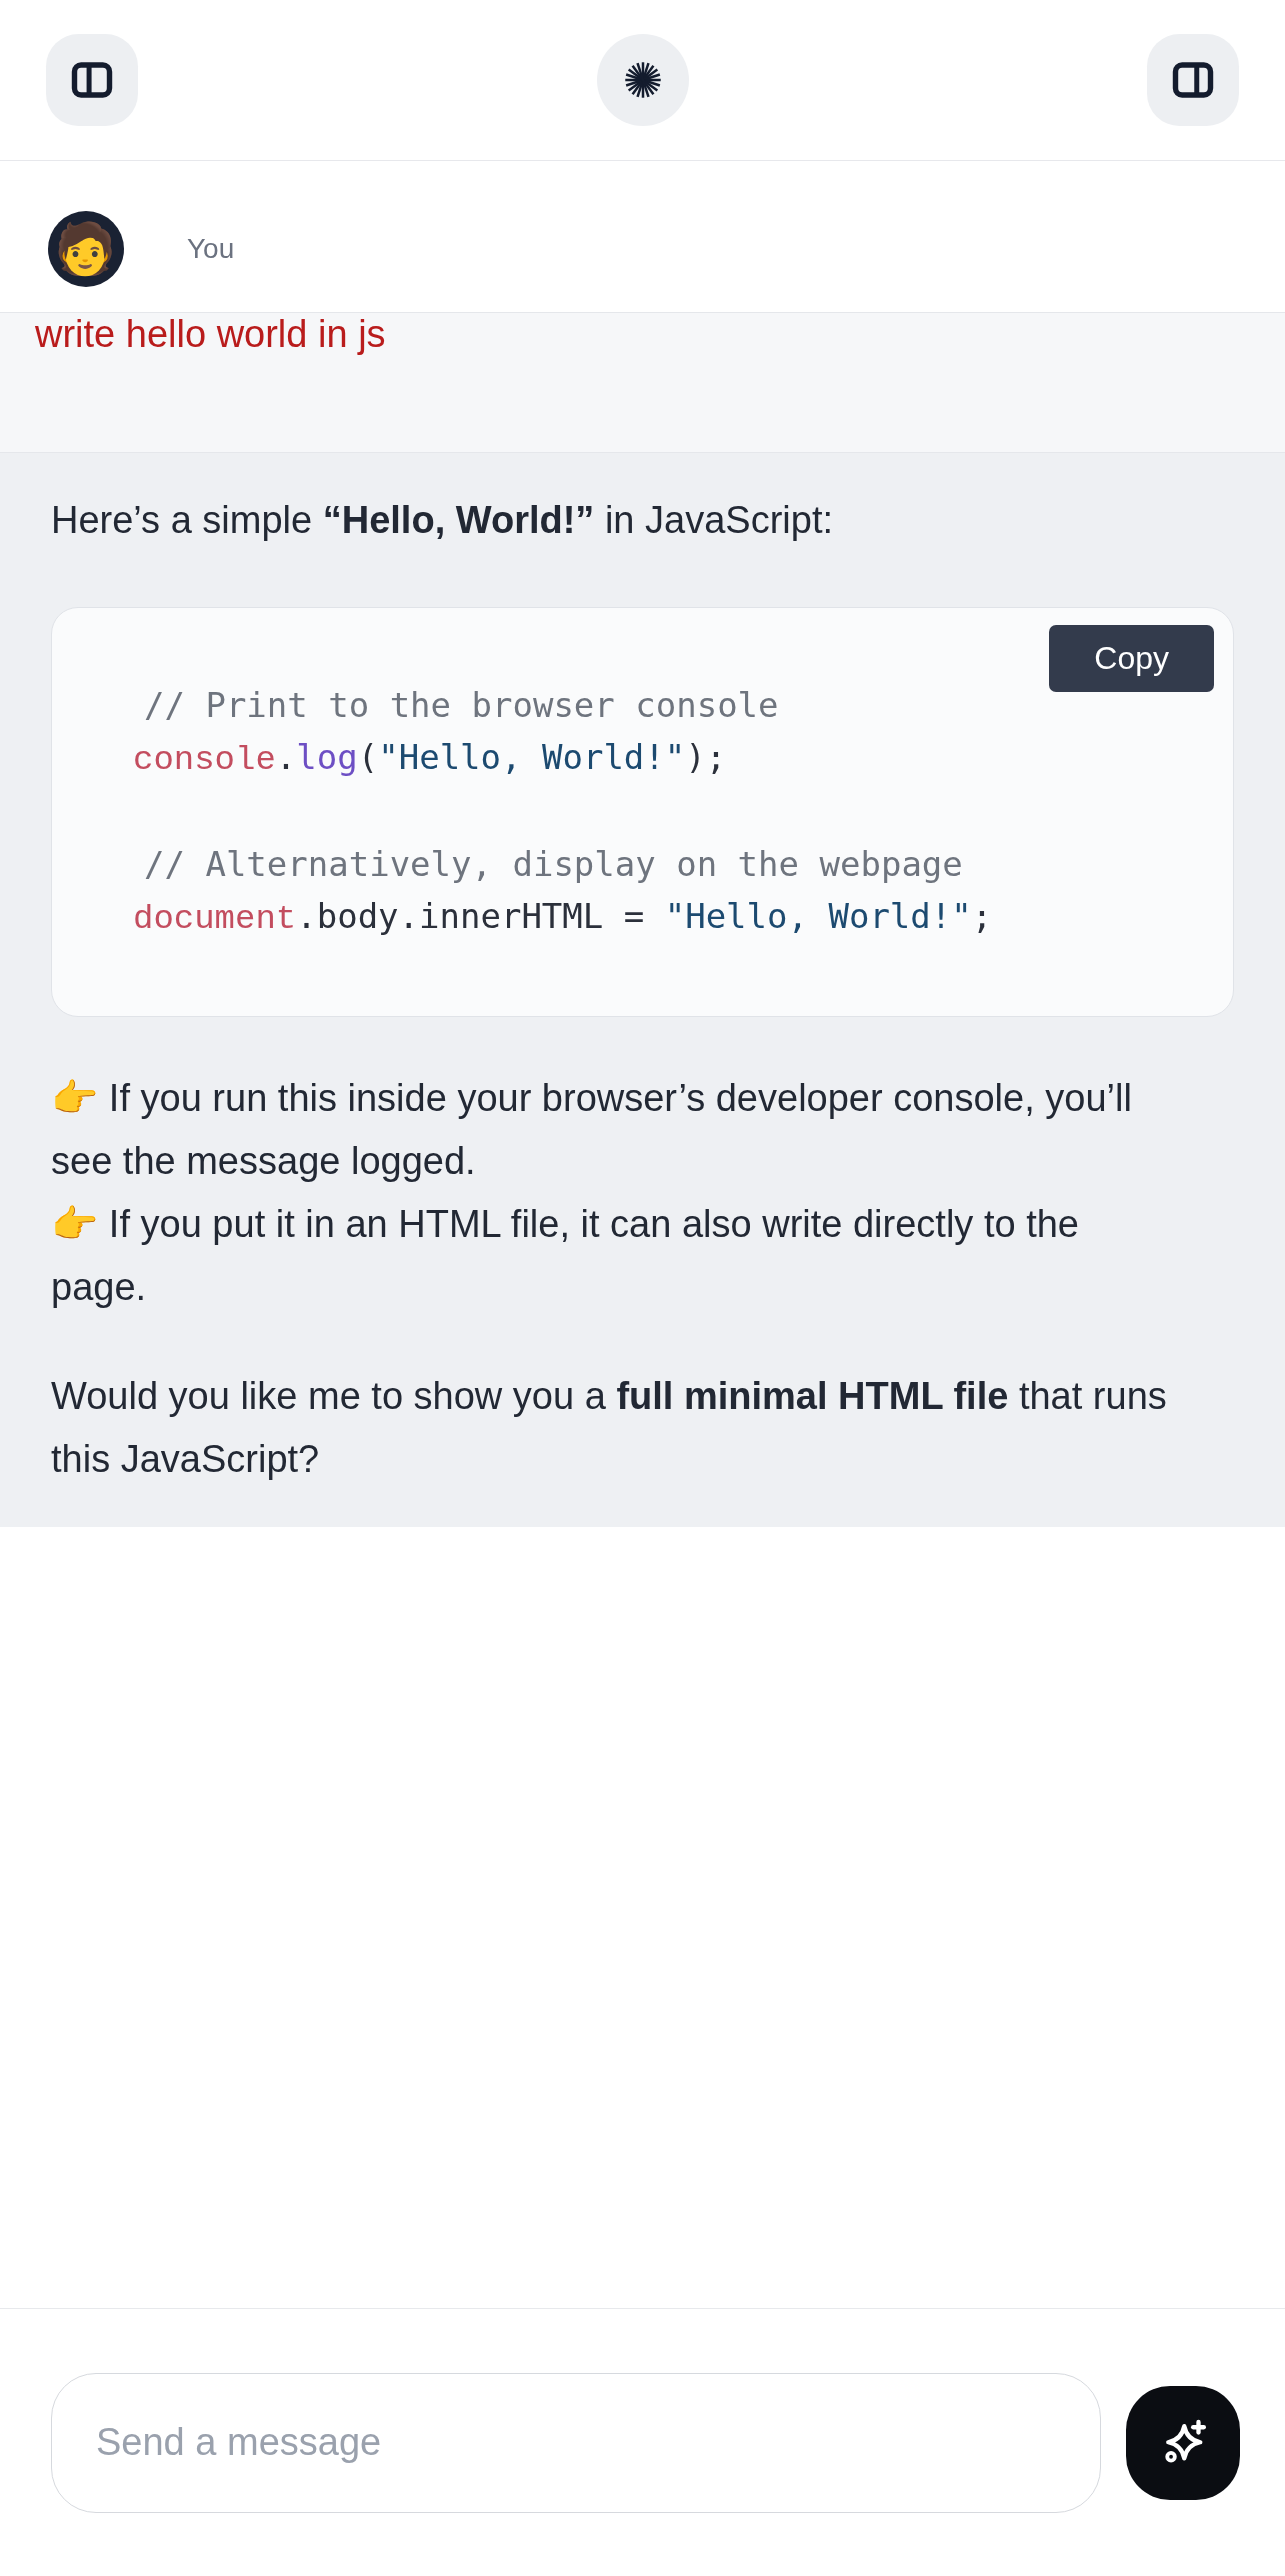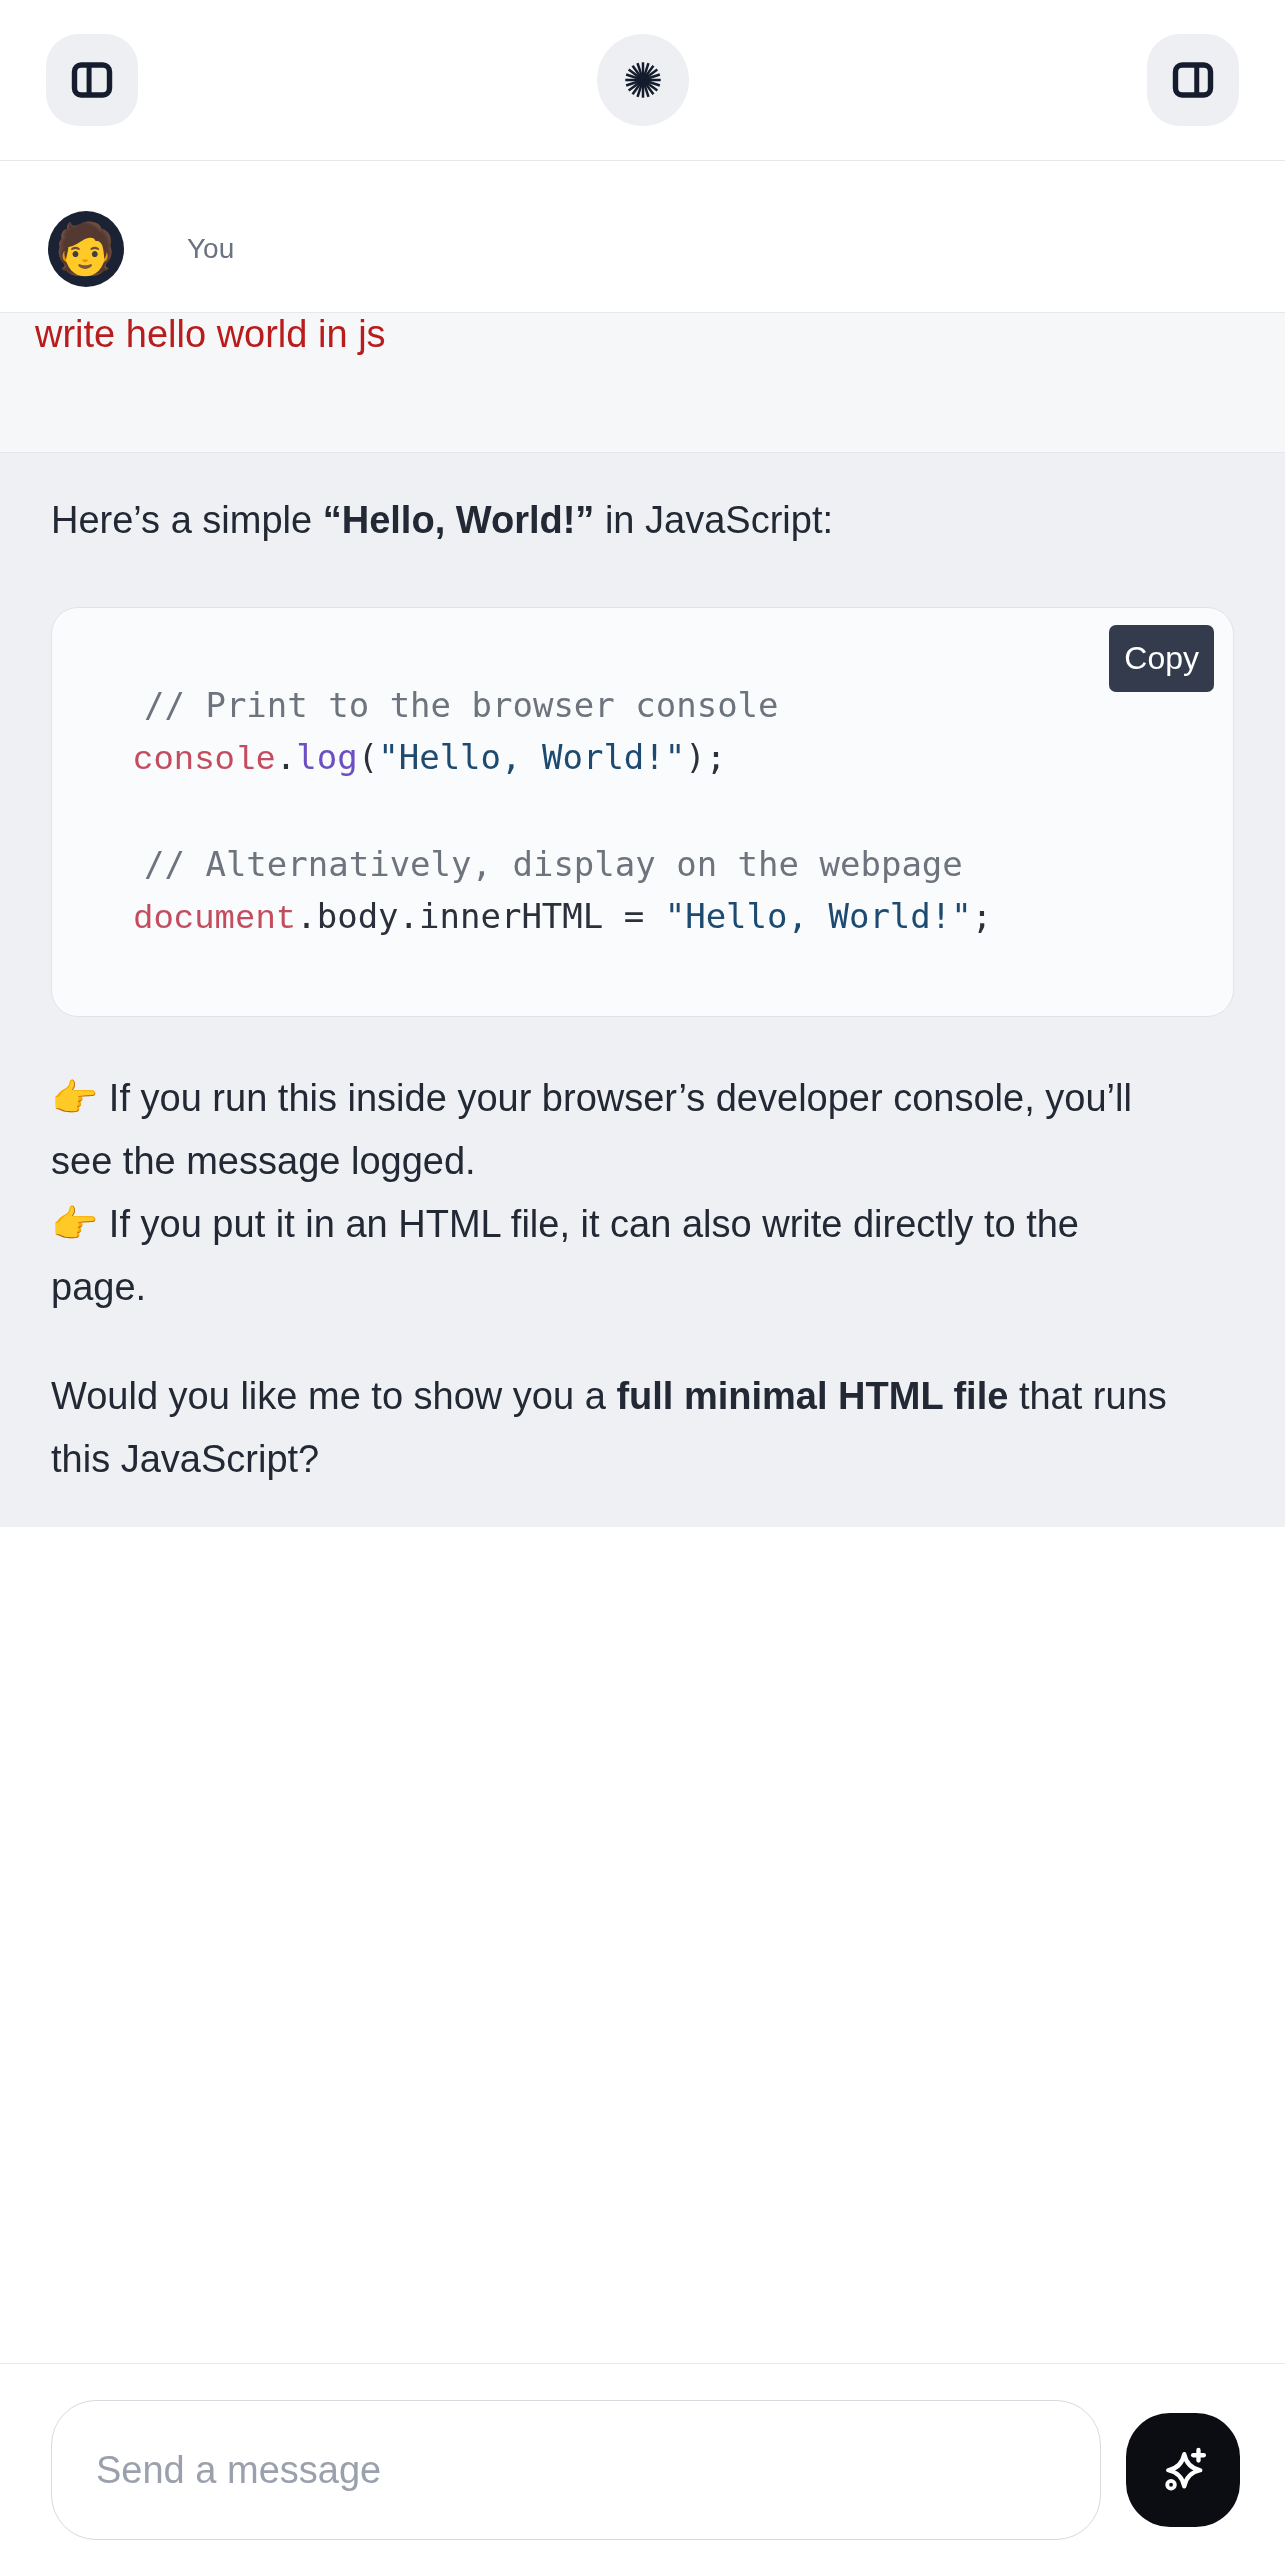--- a/index.html
+++ b/index.html
@@ -87,21 +87,21 @@
     background:#fafbfc;
     border:1.9px solid #e0e3e8;
     border-radius:27px;
     padding:71px 19px 71px 81px;
     overflow:hidden;
   }
   .copy-btn {
     position:absolute;
     top:17px; right:19px;
     height:67px;
-    padding:0 15px;
+    padding:0 45px;
     background:#333b4c;
     color:#ffffff;
     font-family:"Liberation Sans", sans-serif;
     font-size:32px;
     border:none;
     border-radius:7px;
     display:flex; align-items:center;
     cursor:pointer;
   }
   .code-line {
@@ -116,21 +116,21 @@
   .tok-purple { color:#6d4fc4; }
   .tok-blue { color:#1c4a70; }
   .tok-plain { color:#2b303b; }
 
   .p3 { margin-top:46px; }
 
   
   .composer {
     margin-top:auto;
     flex:0 0 auto;
-    height:213px;
+    height:268px;
     border-top:1.9px solid #e7e9ec;
     background:#ffffff;
     display:flex; align-items:center;
     padding:0 45px 0 51px;
     gap:25px;
   }
   .msg-input {
     flex:1;
     height:140px;
     border:1.9px solid #d6d9de;

